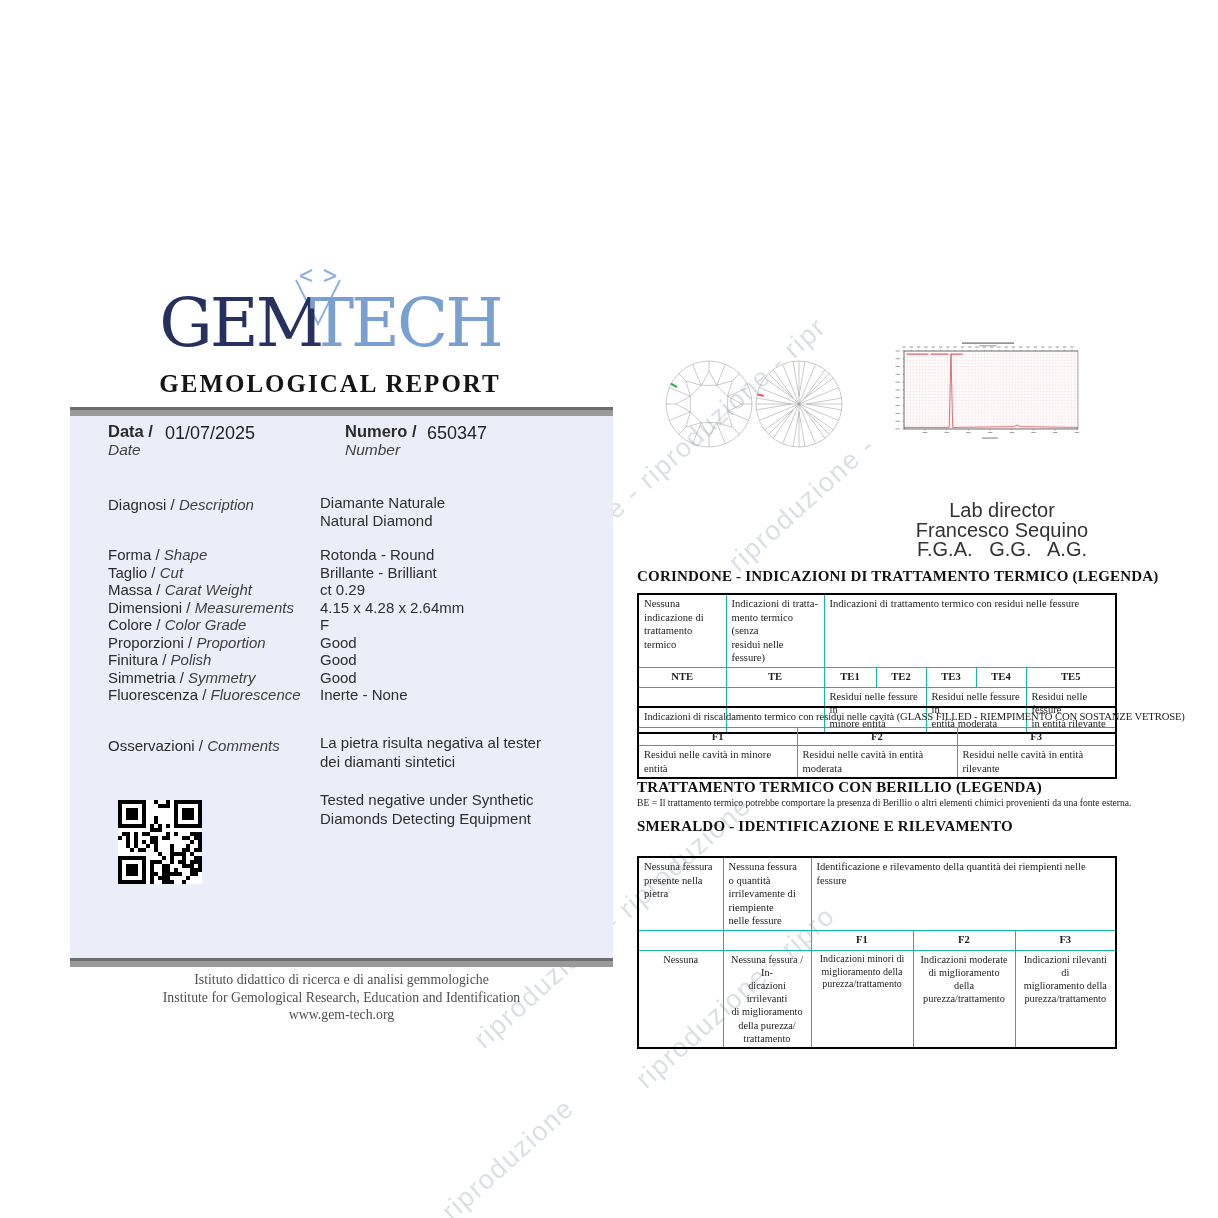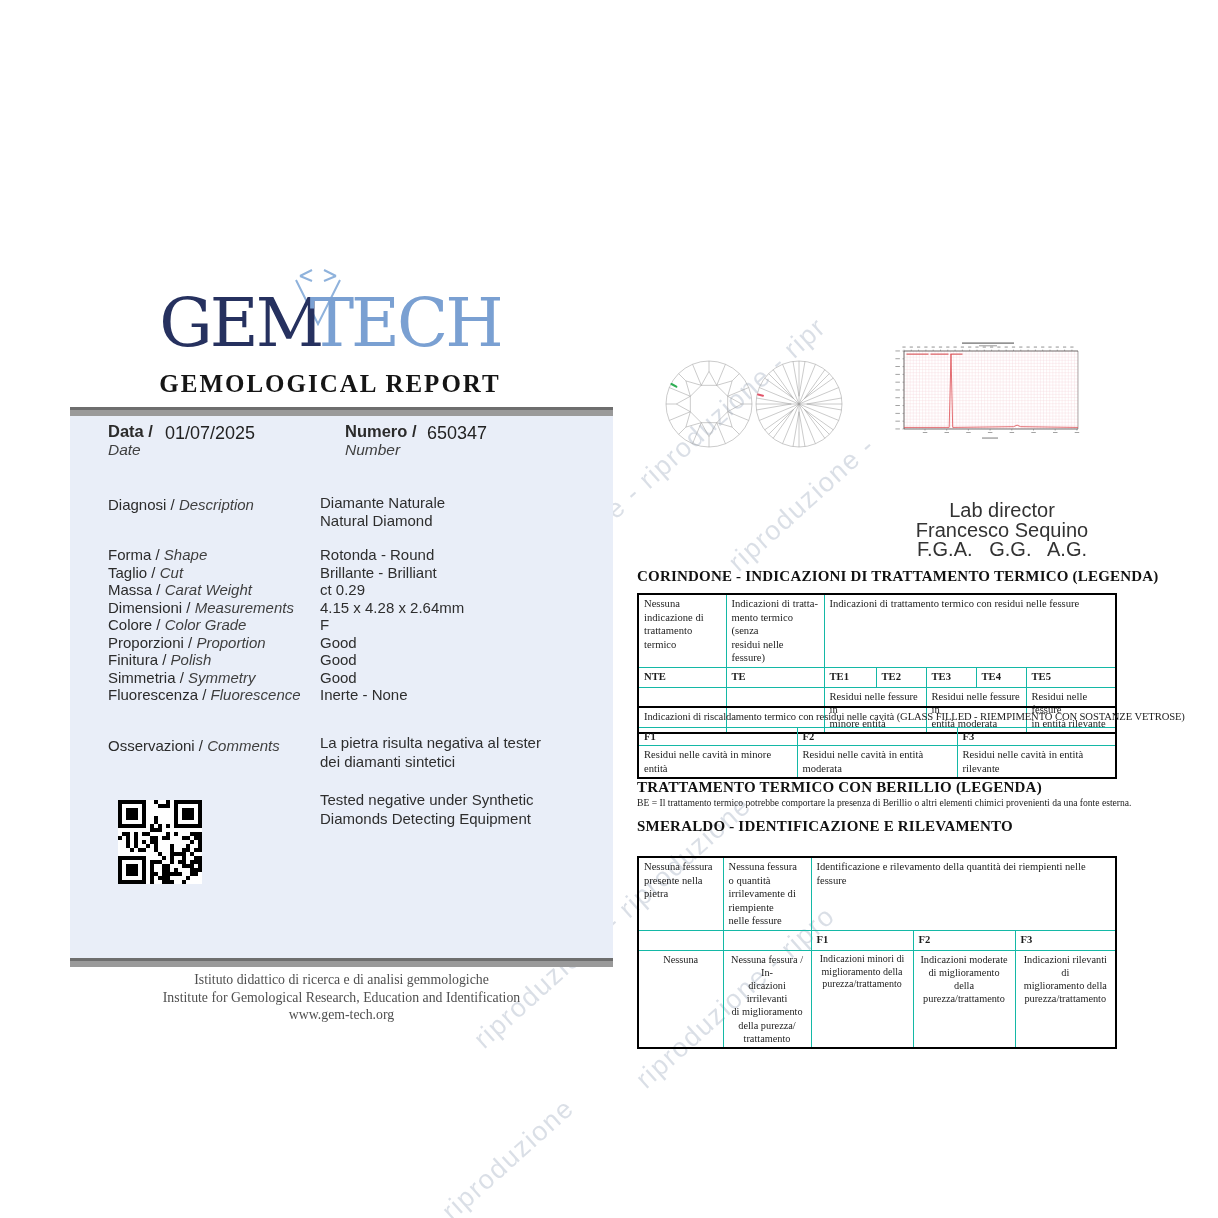--- a/index.html
+++ b/index.html
@@ -38,21 +38,21 @@
   .labdir{position:absolute;left:898px;top:501px;width:208px;text-align:center;
           font-size:20px;color:#333;line-height:19.5px;}
   .h-serif{position:absolute;font-family:"Liberation Serif",serif;font-weight:bold;
            font-size:15px;color:#111;letter-spacing:.2px;white-space:nowrap;}
   .betext{position:absolute;left:637px;top:797px;width:486px;font-family:"Liberation Serif",serif;
           font-size:9.6px;color:#222;white-space:nowrap;}
   table.tbl{position:absolute;border-collapse:collapse;table-layout:fixed;width:478px;
             font-family:"Liberation Serif",serif;color:#1c1c1c;border:2px solid #000;}
   table.tbl td{border:1px solid #14b8a6;padding:2px 5px;vertical-align:top;
                font-size:10.6px;line-height:1.28;}
-  td.code{text-align:left;font-weight:bold;font-size:11px;vertical-align:middle;padding:2px;margin-left:34px;}
+  td.code{text-align:center;font-weight:bold;font-size:11px;vertical-align:middle;padding:2px;margin-left:34px;}
   td.ctr{text-align:center;}
   td.small{font-size:9.8px;letter-spacing:-.1px;white-space:nowrap;}
   .t1{left:637px;top:593px;}
   .t2{left:637px;top:706px;}
   .t3{left:637px;top:856px;}
   svg{display:block;}
 </style>
 </head>
 <body>
 

